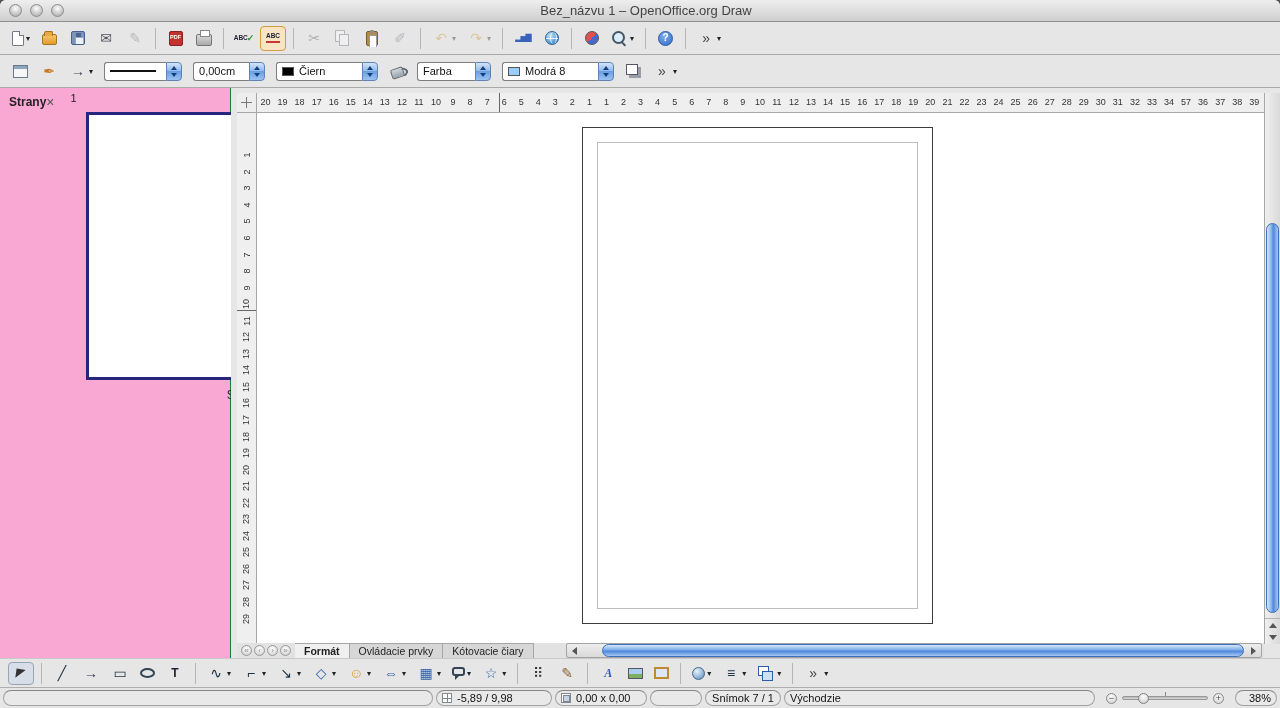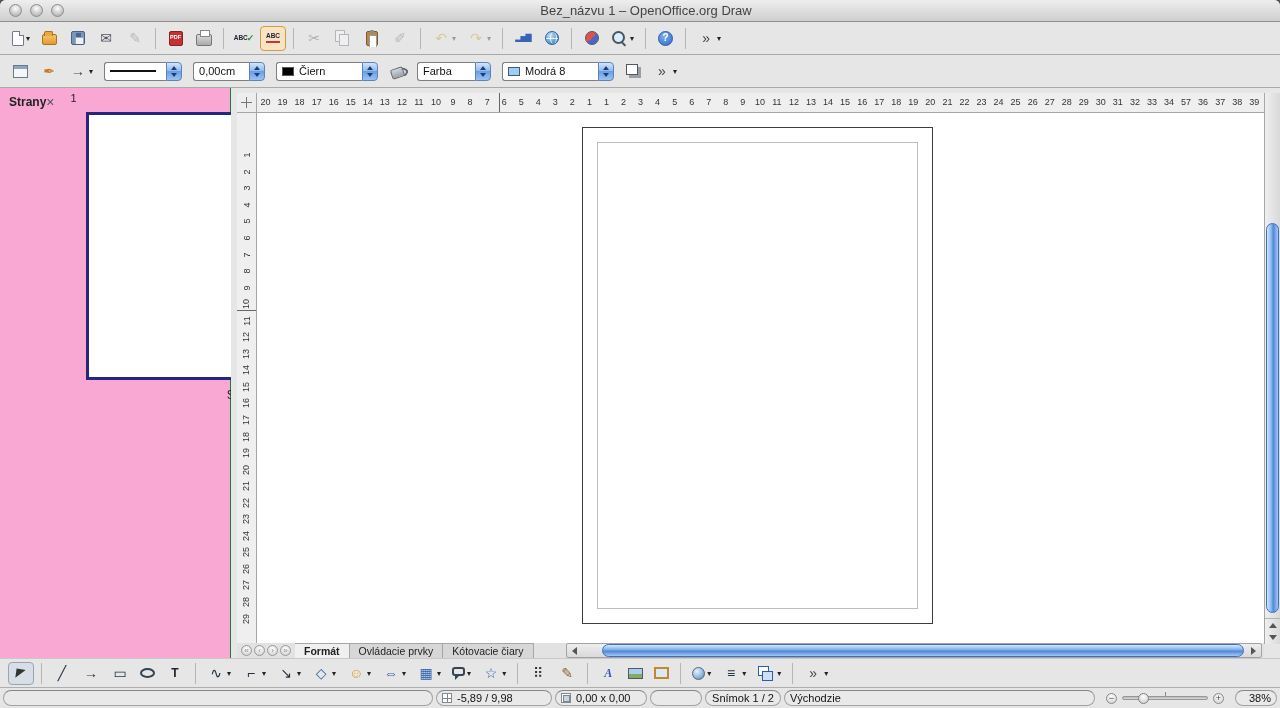--- a/index.html
+++ b/index.html
@@ -744,21 +744,21 @@
     <div class="sfield pos">
       <span class="stat-ic ic-pos"></span>
       <span>-5,89 / 9,98</span>
     </div>
     <div class="sfield size">
       <span class="stat-ic ic-size"></span>
       <span>0,00 x 0,00</span>
     </div>
     <div class="sfield blank"></div>
     <div class="sfield slide">
-      <span>Snímok 1 / 2</span>
+      <span>Snímok 7 / 1</span>
     </div>
     <div class="sfield style">
       <span>Východzie</span>
     </div>
     <div class="zoomctl">
       <span class="zoom-minus"></span>
       <div class="ztrack">
         <div class="ztick"></div>
         <div class="zthumb"></div>
       </div>

